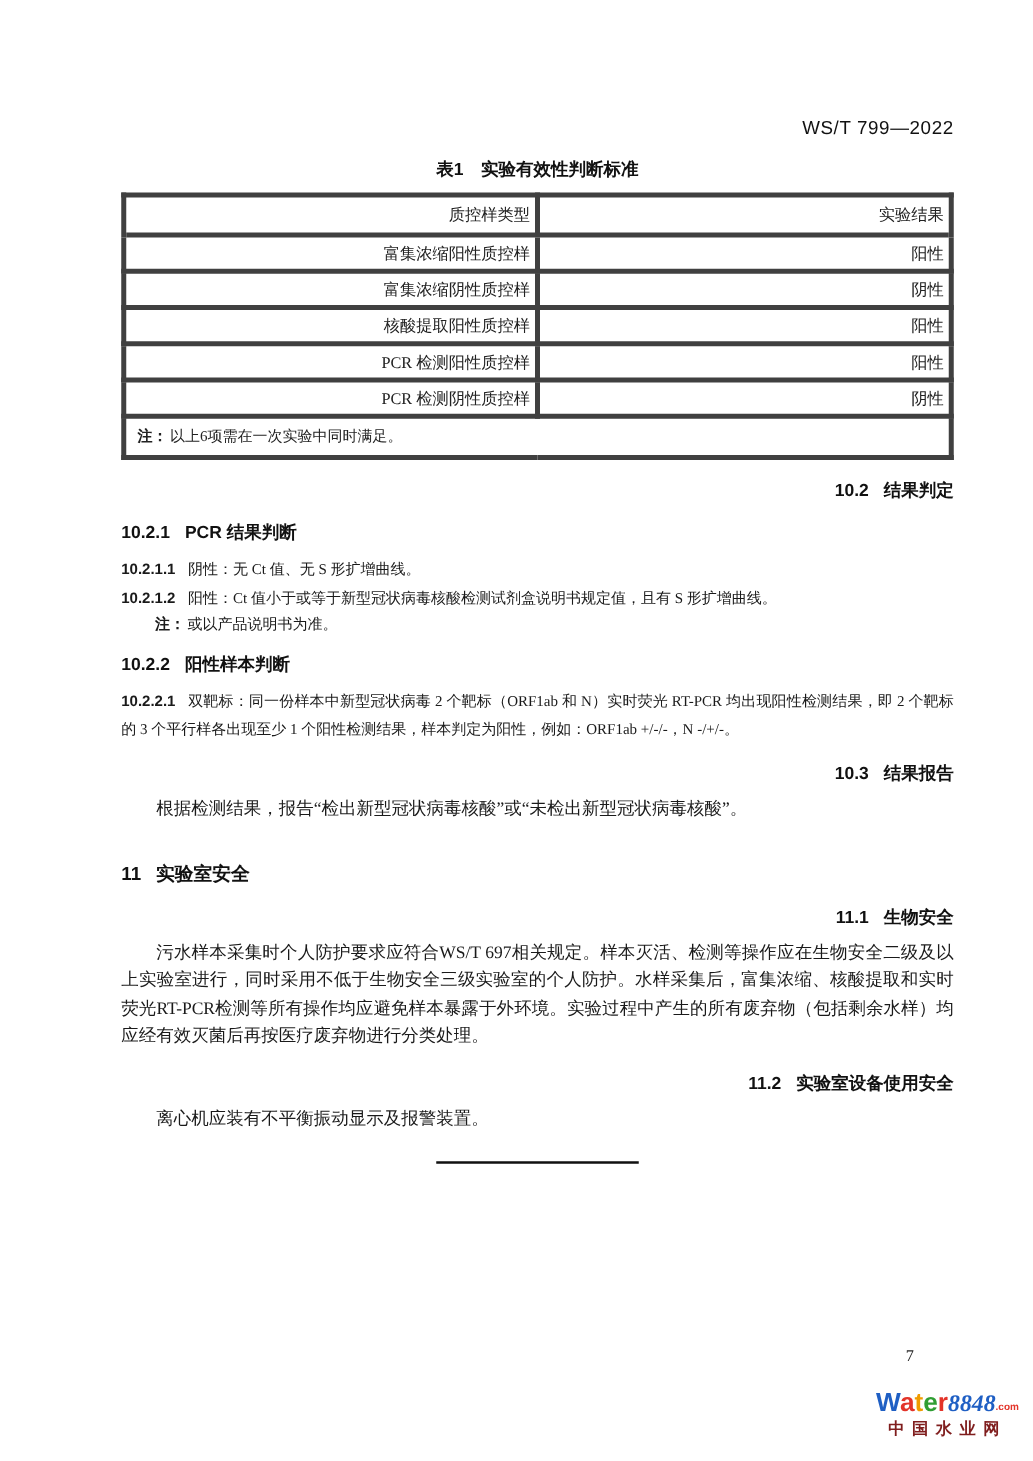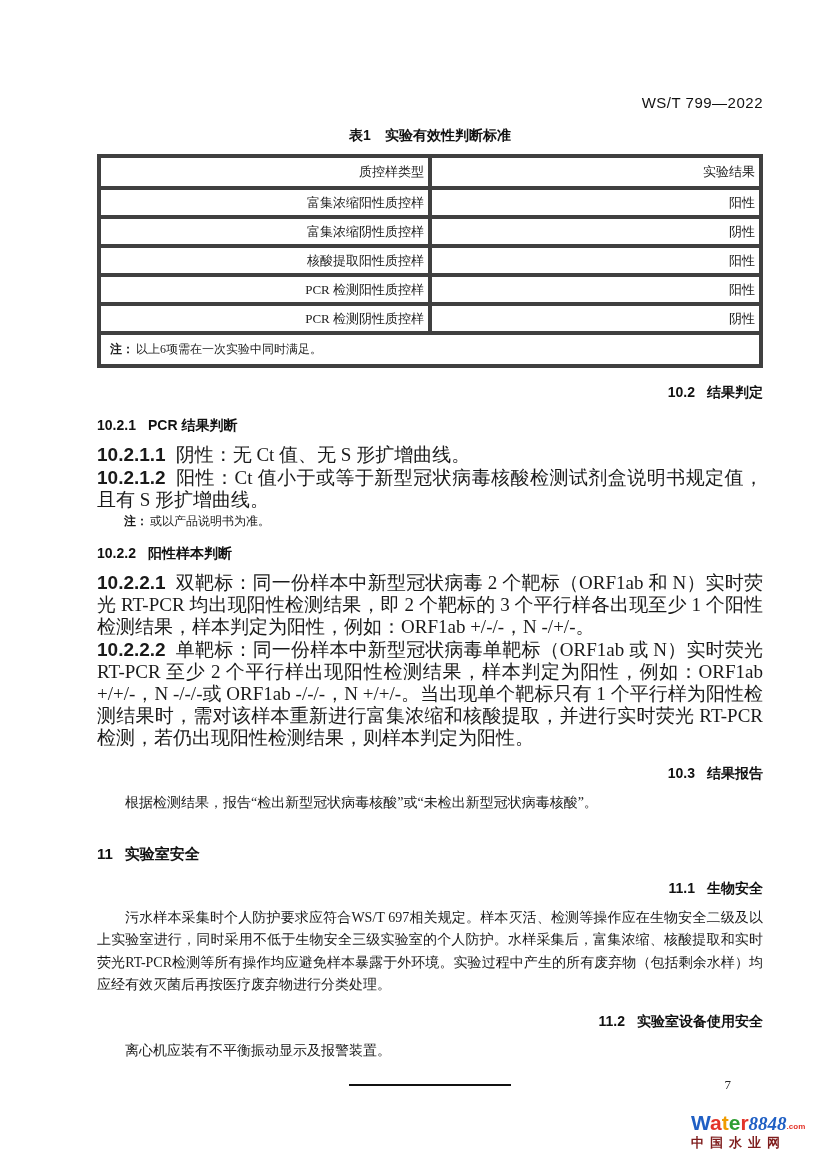--- a/index.html
+++ b/index.html
@@ -44,36 +44,36 @@
   }
   .note-label{font-family:"Liberation Sans","DejaVu Sans",sans-serif;font-weight:bold;margin-right:2px;}
   .sec-h1,.sec-h2,.sec-h3{
     font-family:"Liberation Sans","DejaVu Sans",sans-serif;
     font-weight:bold;color:#111;font-size:14px;
   }
   .sec-h1{margin:30px 0 0 0;font-size:15px;}
   .sec-h2{margin:16px 0 0 0;text-align:right;}
   .sec-h3{margin:15px 0 0 0;}
   .sec-num{margin-right:12px;}
-  p.clause{margin:9px 0 0 0;font-size:19px;line-height:22px;text-align:justify;}
+  p.clause{margin:9px 0 0 0;font-size:12px;line-height:22px;text-align:justify;}
   p.clause + p.clause{margin-top:1px;}
   .clause-num{
     font-family:"Liberation Sans","DejaVu Sans",sans-serif;
     font-weight:bold;margin-right:10px;white-space:nowrap;
   }
   p.small-note{margin:1px 0 0 27px;font-size:12px;line-height:18px;}
   p.indent{margin:9px 0 0 0;font-size:14px;line-height:22.5px;text-align:justify;text-indent:2em;}
   .end-line{margin:22px auto 0 auto;width:162px;height:0;border-top:2px solid #111;}
   .page-number{
     position:absolute;top:1077px;right:95px;
     font-size:13px;color:#222;
   }
   .watermark{
     position:absolute;top:1112px;right:1px;width:134px;
-    line-height:1.05;
+    text-align:center;line-height:1.05;
     font-family:"Liberation Sans","DejaVu Sans",sans-serif;
   }
   .wm-line1{white-space:nowrap;}
   .wm-letter{font-weight:bold;font-size:21px;}
   .wm-number{font-family:"Liberation Serif","DejaVu Serif",serif;font-style:italic;font-weight:bold;font-size:19px;}
   .wm-tld{font-size:8px;font-weight:bold;vertical-align:1px;}
   .wm-line2{margin-top:2px;font-weight:bold;font-size:13px;letter-spacing:6px;white-space:nowrap;}
 </style>
 </head>
 <body>
@@ -141,23 +141,20 @@
       <span class="note-label">注：</span><span>或以产品说明书为准。</span>
     </p>
 
     <div class="sec-h3">
       <span class="sec-num">10.2.2</span><span>阳性样本判断</span>
     </div>
 
     <p class="clause">
       <span class="clause-num">10.2.2.1</span><span>双靶标：同一份样本中新型冠状病毒 2 个靶标（ORF1ab 和 N）实时荧光 RT-PCR 均出现阳性检测结果，即 2 个靶标的 3 个平行样各出现至少 1 个阳性检测结果，样本判定为阳性，例如：ORF1ab +/-/-，N -/+/-。</span>
     </p>
-    <p class="clause">
-      <span class="clause-num">10.2.2.2</span><span>单靶标：同一份样本中新型冠状病毒单靶标（ORF1ab 或 N）实时荧光 RT-PCR 至少 2 个平行样出现阳性检测结果，样本判定为阳性，例如：ORF1ab +/+/-，N -/-/-或 ORF1ab -/-/-，N +/+/-。当出现单个靶标只有 1 个平行样为阳性检测结果时，需对该样本重新进行富集浓缩和核酸提取，并进行实时荧光 RT-PCR 检测，若仍出现阳性检测结果，则样本判定为阳性。</span>
-    </p>
 
     <div class="sec-h2">
       <span class="sec-num">10.3</span><span>结果报告</span>
     </div>
     <p class="indent">根据检测结果，报告“检出新型冠状病毒核酸”或“未检出新型冠状病毒核酸”。</p>
 
     <div class="sec-h1">
       <span class="sec-num">11</span><span>实验室安全</span>
     </div>
 

